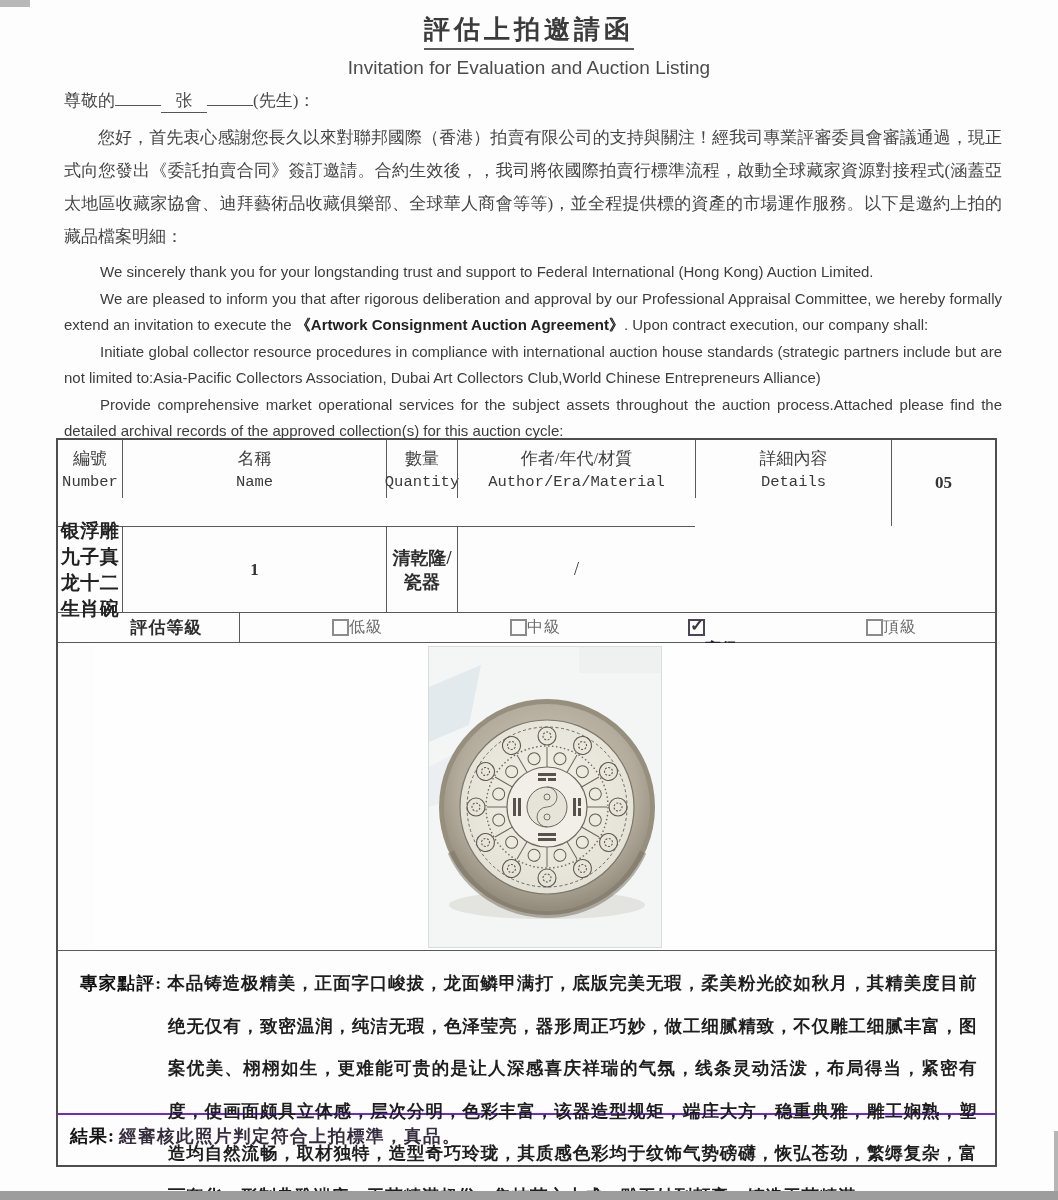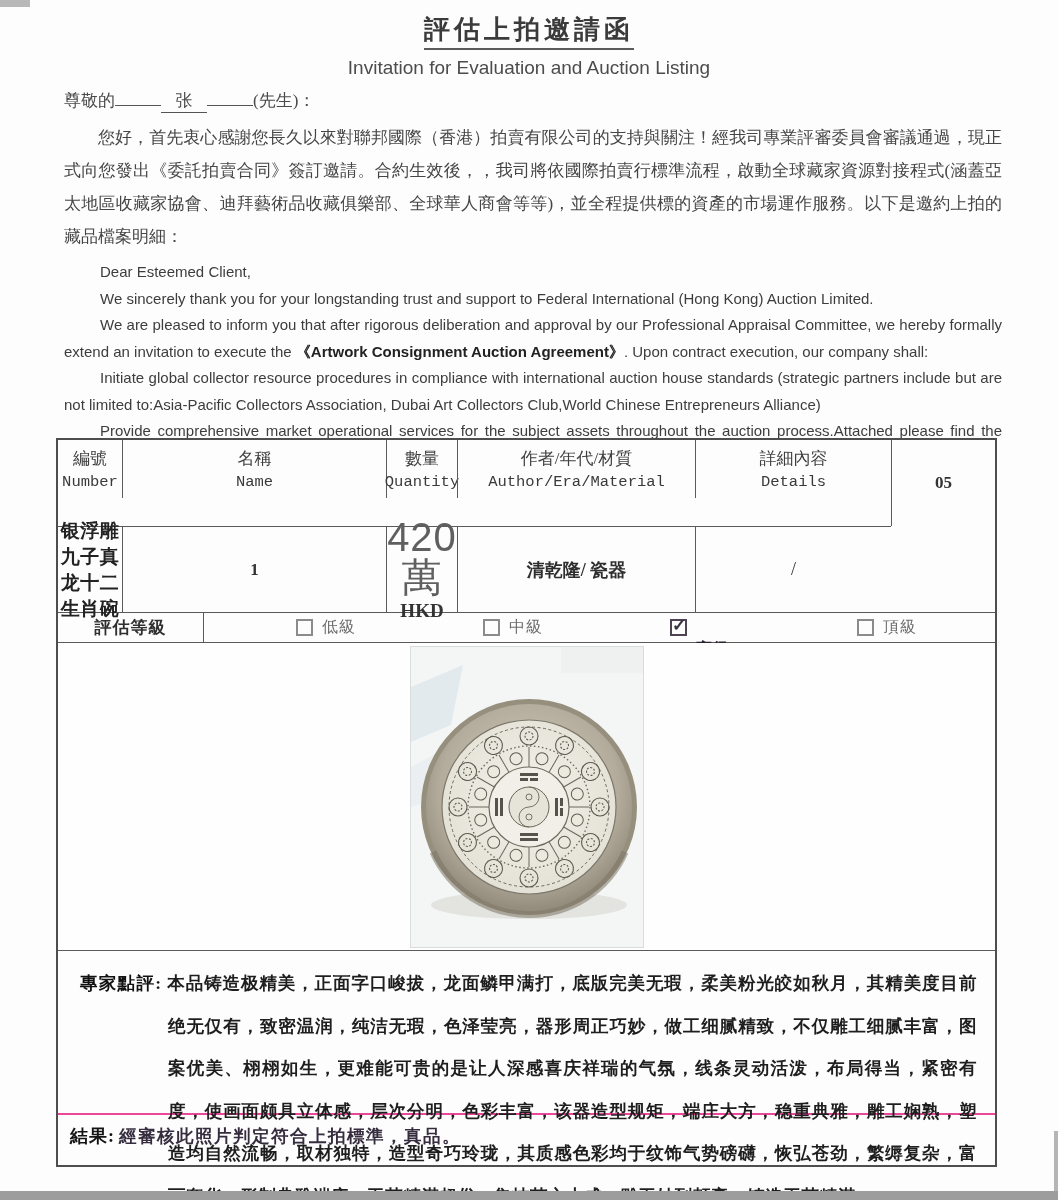--- a/index.html
+++ b/index.html
@@ -47,48 +47,48 @@
   .dcell{height:86px;}
   .v-number{font-size:17px;font-weight:bold;color:#333;}
   .v-name{font-size:19px;font-weight:bold;color:#222;letter-spacing:.5px;}
   .v-qty{font-size:17px;font-weight:bold;color:#333;}
   .v-price{font-family:"Liberation Sans",sans-serif;font-size:40px;color:#5f5f5f;
            line-height:40px;letter-spacing:1px;}
   .v-cur{font-size:19px;font-weight:bold;color:#333;margin-top:3px;}
   .v-author{font-size:18px;font-weight:bold;color:#2e2e2e;}
   .v-details{font-size:18px;color:#333;}
 
-  .row{display:flex;border-top:1.5px solid #5a5a5a;box-sizing:border-box;}
+  .row{display:flex;border-top:1.5px solid #5a5a5a;box-sizing:border-box;padding-left:36px;}
   .label-cell{width:146px;flex:0 0 146px;border-right:1.5px solid #5a5a5a;display:flex;
               flex-direction:column;align-items:center;justify-content:center;text-align:center;
               box-sizing:border-box;}
   .grade-row{height:30px;}
   .grade-label{font-size:17px;font-weight:bold;color:#2f2f2f;letter-spacing:1px;}
   .grade-opts{flex:1;display:flex;align-items:center;justify-content:space-between;
               padding:0 78px 0 92px;}
-  .opt{display:flex;align-items:center;gap:9px;cursor:default;}
+  .opt{display:flex;align-items:center;cursor:default;}
   .box{width:13px;height:13px;border:2px solid #8b8b8b;position:relative;box-sizing:content-box;}
   .box.checked{border-color:#4e4352;}
   .box.checked::after{content:"✓";position:absolute;left:0px;top:-6px;font-size:17px;
                       color:#3c3340;font-weight:bold;}
   .opt-label{font-size:16px;color:#6d6d6d;letter-spacing:1px;}
   .opt-label.sel{color:#2a222e;font-weight:bold;margin-top:44px;}
 
   .image-row{height:308px;}
   .art-label div{font-size:18px;font-weight:bold;color:#2b2b2b;line-height:34px;letter-spacing:1px;}
   .photo-cell{flex:1;display:flex;align-items:flex-start;justify-content:center;background:#fefefe;}
   .photo{margin-top:3px;border:1px solid #d8dcda;background:#f3f5f4;}
 
   .expert-row{border-top:1.5px solid #5a5a5a;padding:11px 18px 10px 14px;box-sizing:border-box;
               height:163px;}
   .expert-text{margin:0;font-size:17.5px;font-weight:bold;color:#1e1e1e;line-height:42.5px;
                text-align:justify;padding-left:96px;text-indent:-88px;letter-spacing:.6px;}
   .expert-label{font-weight:bold;color:#111;letter-spacing:1px;}
 
-  .result-row{border-top:2px solid #ec4899;height:52px;padding:9px 14px 0 12px;box-sizing:border-box;}
+  .result-row{border-top:2px solid #6d28d9;height:52px;padding:9px 14px 0 12px;box-sizing:border-box;}
   .result-label{font-size:18px;font-weight:bold;color:#141414;letter-spacing:1px;}
   .result-text{font-size:17.5px;font-weight:bold;color:#352d3e;letter-spacing:1.5px;}
 </style>
 </head>
 <body>
 
 <div class="page">
   <div class="smudge-tl"></div>
 
   <div class="title-wrap">
@@ -96,21 +96,20 @@
   </div>
   <div class="sub-line">Invitation for Evaluation and Auction Listing</div>
 
   <div class="greeting">
     <span>尊敬的</span><span class="blank"></span><span class="blank-name">张</span><span class="blank"></span><span>(先生)：</span>
   </div>
 
   <p class="cn-para">您好，首先衷心感謝您長久以來對聯邦國際（香港）拍賣有限公司的支持與關注！經我司專業評審委員會審議通過，現正式向您發出《委託拍賣合同》簽訂邀請。合約生效後，，我司將依國際拍賣行標準流程，啟動全球藏家資源對接程式(涵蓋亞太地區收藏家協會、迪拜藝術品收藏俱樂部、全球華人商會等等)，並全程提供標的資產的市場運作服務。以下是邀約上拍的藏品檔案明細：</p>
 
   <div class="en-block">
-    <p>Dear Esteemed Client,</p>
     <p>We sincerely thank you for your longstanding trust and support to Federal International (Hong Kong) Auction Limited.</p>
     <p><span>We are pleased to inform you that after rigorous deliberation and approval by our Professional Appraisal Committee, we hereby formally extend an invitation to execute the </span><span class="agr">《Artwork Consignment Auction Agreement》</span><span>. Upon contract execution, our company shall:</span></p>
     <p>Initiate global collector resource procedures in compliance with international auction house standards (strategic partners include but are not limited to:Asia-Pacific Collectors Association, Dubai Art Collectors Club,World Chinese Entrepreneurs Alliance)</p>
     <p>Provide comprehensive market operational services for the subject assets throughout the auction process.Attached please find the detailed archival records of the approved collection(s) for this auction cycle:</p>
   </div>
 
   <div class="doc-table">
 
     <div class="grid">
       <div class="cell hcell">
@@ -135,24 +134,20 @@
       </div>
 
       <div class="cell dcell">
         <div class="v-number">05</div>
       </div>
       <div class="cell dcell">
         <div class="v-name">银浮雕九子真龙十二生肖碗</div>
       </div>
       <div class="cell dcell">
         <div class="v-qty">1</div>
-      </div>
-      <div class="cell dcell">
-        <div class="v-price">420萬</div>
-        <div class="v-cur">HKD</div>
       </div>
       <div class="cell dcell">
         <div class="v-author">清乾隆/ 瓷器</div>
       </div>
       <div class="cell dcell">
         <div class="v-details">/</div>
       </div>
     </div>
 
     <div class="row grade-row">

